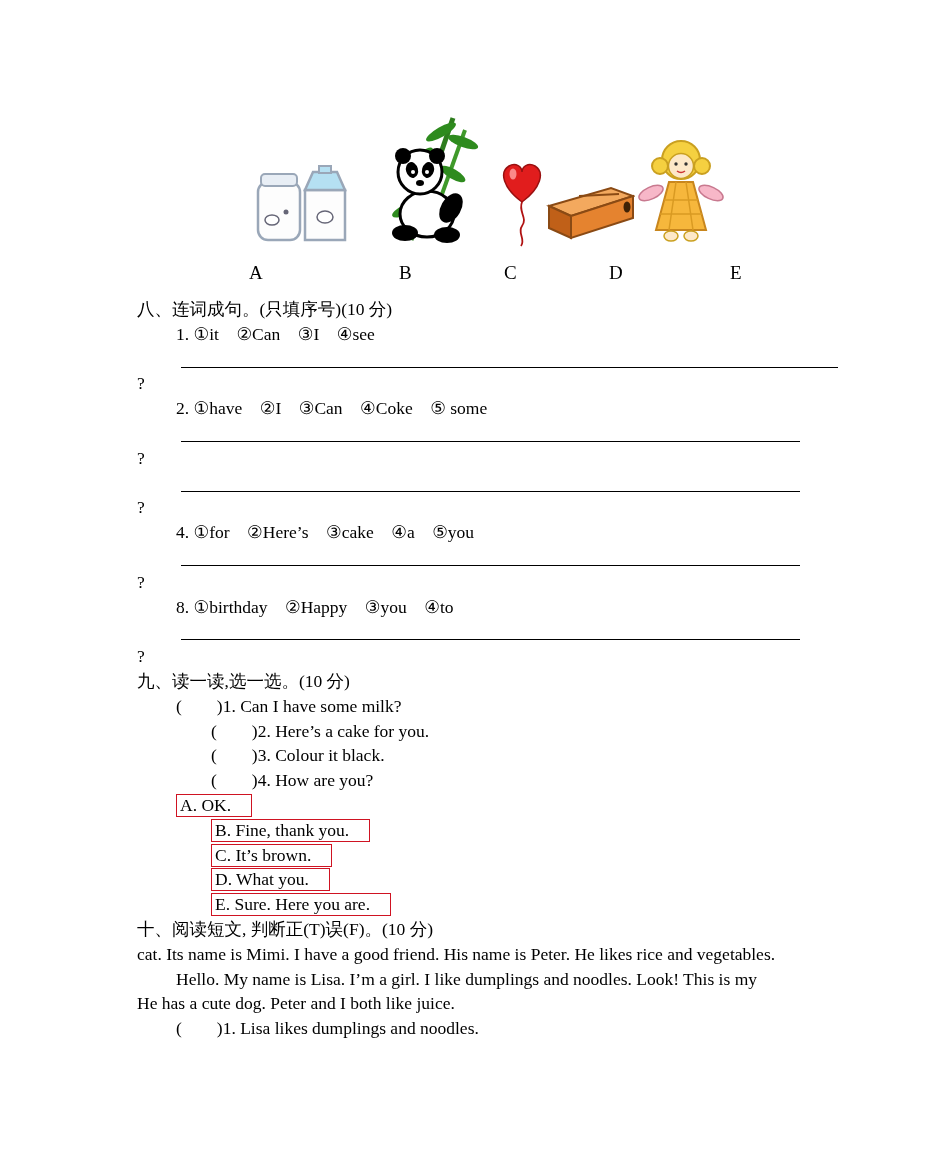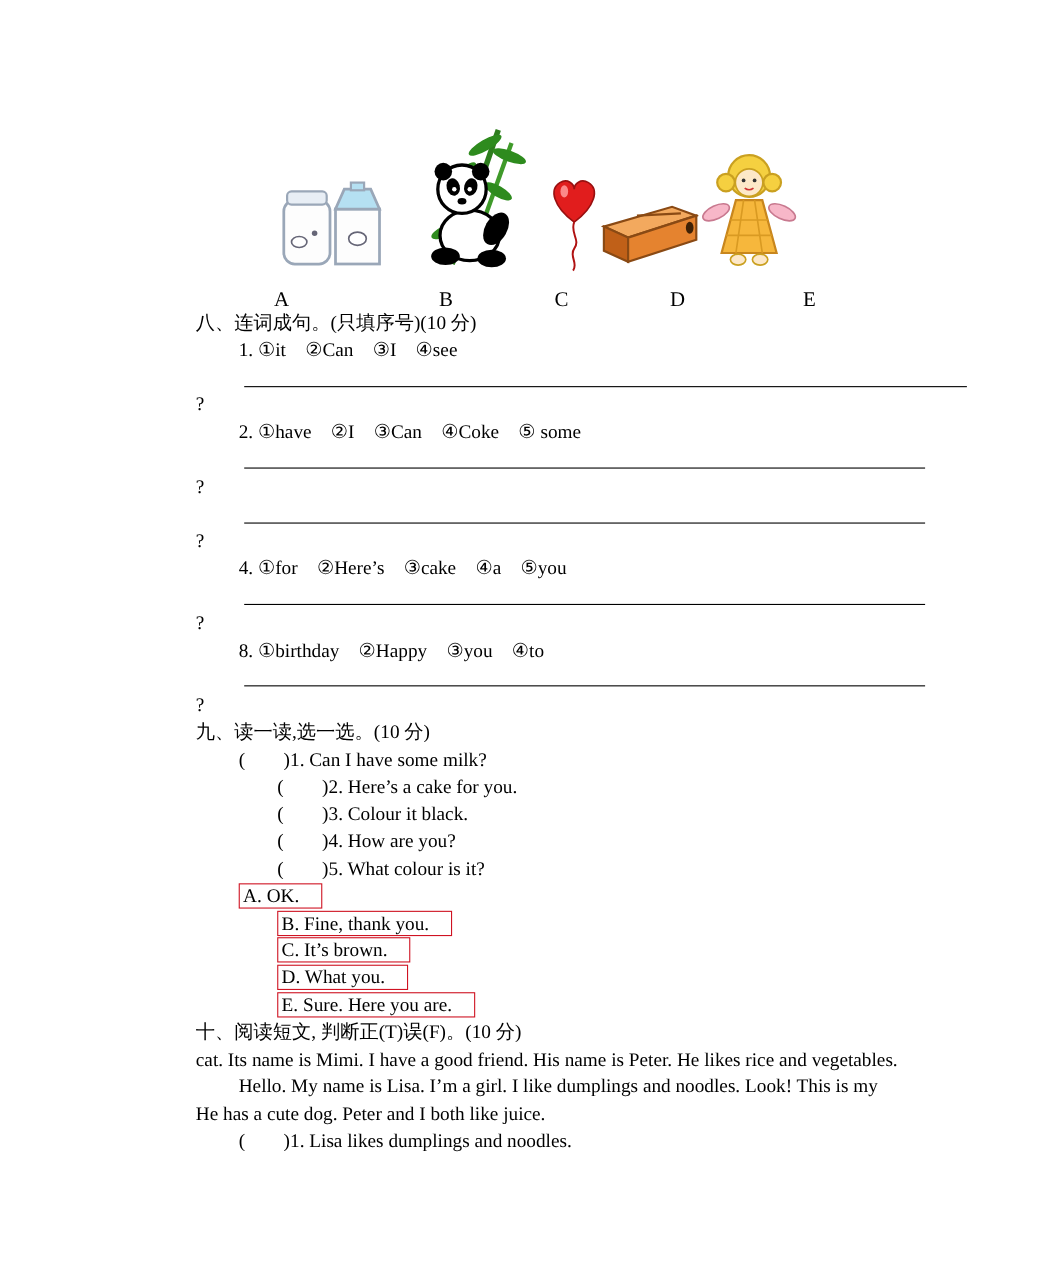--- a/index.html
+++ b/index.html
@@ -17,22 +17,22 @@
   .svg-milk      { left: 0;     bottom: 4px; }
   .svg-panda     { left: 112px; bottom: 2px; }
   .svg-balloon   { left: 242px; bottom: 0; }
   .svg-sharpener { left: 292px; bottom: 6px; }
   .svg-doll      { left: 378px; bottom: 2px; }
   .plabel { position: absolute; top: 262px; font-size: 19px; }
   .pl-a { left: 249px; } .pl-b { left: 399px; } .pl-c { left: 504px; }
   .pl-d { left: 609px; } .pl-e { left: 730px; }
 
   
-  .text { position: absolute; left: 137px; top: 281px; width: 708px;
-          font-size: 17.5px; line-height: 24.8px; margin-left: 41px; }
+  .text { position: absolute; left: 137px; top: 297px; width: 708px;
+          font-size: 17.5px; line-height: 24.8px; }
   .line { height: 24.8px; white-space: pre; }
   .ind1 { padding-left: 39px; font-family: Liberation Serif, serif; }
   .ind2 { padding-left: 74px; }
   .blank { border-bottom: 1.5px solid #000; height: 20px; margin-left: 44px; }
   .w1 { width: 657px; }
   .w2 { width: 619px; }
   .opt { display: inline-block; border: 1.6px solid #cf1322;
          line-height: 20px; padding: 0 20px 1px 3px; white-space: pre; }
 </style>
 </head>
@@ -133,21 +133,20 @@
 
     <div class="line ind1">8. ①birthday　②Happy　③you　④to</div>
     <div class="line"><div class="blank w2"></div></div>
     <div class="line">?</div>
 
     <div class="line">九、读一读,选一选。(10 分)</div>
     <div class="line ind1">(        )1. Can I have some milk?</div>
     <div class="line ind2">(        )2. Here’s a cake for you.</div>
     <div class="line ind2">(        )3. Colour it black.</div>
     <div class="line ind2">(        )4. How are you?</div>
-    <div class="line ind2">(        )5. What colour is it?</div>
 
     <div class="line ind1"><span class="opt">A. OK.</span></div>
     <div class="line ind2"><span class="opt">B. Fine, thank you.</span></div>
     <div class="line ind2"><span class="opt">C. It’s brown.</span></div>
     <div class="line ind2"><span class="opt">D. What you.</span></div>
     <div class="line ind2"><span class="opt">E. Sure. Here you are.</span></div>
 
     <div class="line">十、阅读短文, 判断正(T)误(F)。(10 分)</div>
     <div class="line">cat. Its name is Mimi. I have a good friend. His name is Peter. He likes rice and vegetables.</div>
     <div class="line ind1">Hello. My name is Lisa. I’m a girl. I like dumplings and noodles. Look! This is my</div>

